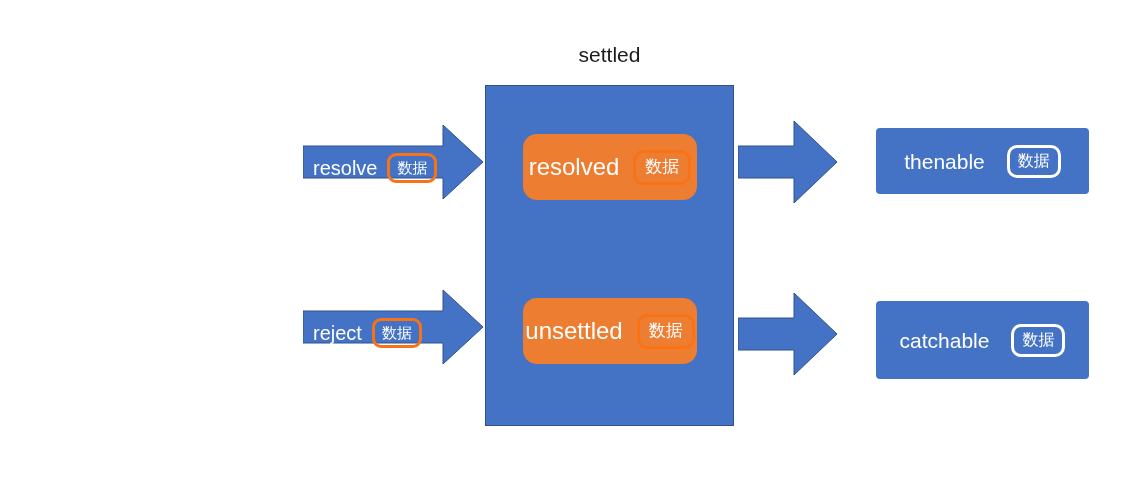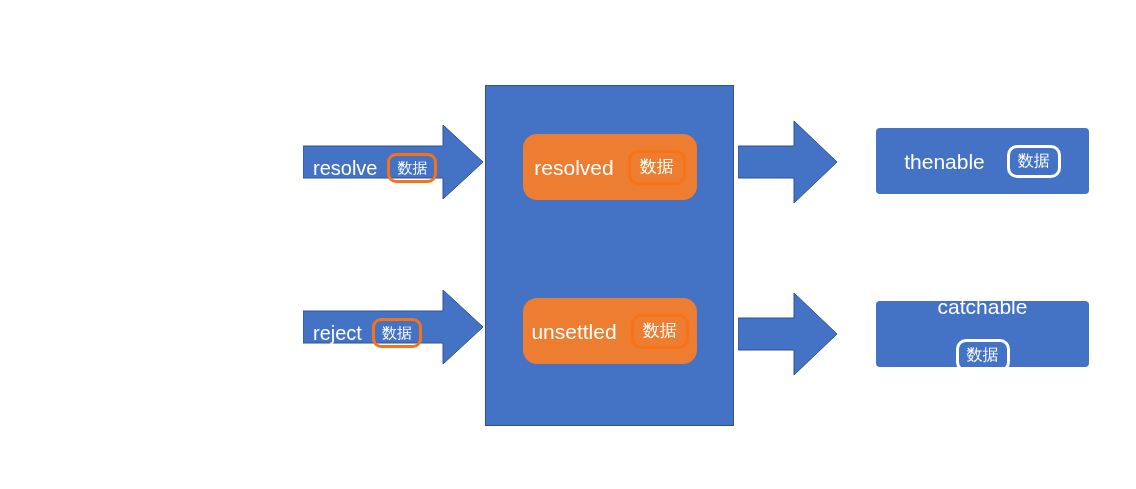--- a/index.html
+++ b/index.html
@@ -63,21 +63,21 @@
     border-radius: 14px;
     display: flex;
     align-items: center;
     justify-content: center;
     gap: 14px;
     padding: 0 18px;
   }
 
   .state-label {
     color: #ffffff;
-    font-size: 21px;
+    font-size: 24px;
     line-height: 1;
     white-space: nowrap;
   }
   #label-pending { font-size: 21px; }
 
   
   .data-badge {
     display: inline-flex;
     align-items: center;
     justify-content: center;
@@ -147,38 +147,39 @@
     background: #4472C4;
     border-radius: 4px;
     display: flex;
     align-items: center;
     justify-content: center;
     gap: 22px;
     padding: 0 24px;
     box-sizing: border-box;
   }
   #pill-thenable  { left: 876px; top: 128px; width: 213px; height: 66px; }
-  #pill-catchable { left: 876px; top: 301px; width: 213px; height: 66px; flex-direction: column; }
+  #pill-catchable { left: 876px; top: 301px; width: 213px; height: 78px; }
   .result-pill .result-label {
     color: #ffffff;
     font-size: 21px;
     line-height: 1;
     white-space: nowrap;
   }
   .result-pill .data-badge {
     font-size: 16px;
     padding: 5px 8px 6px 8px;
   }
 </style>
 </head>
 <body>
 
 <div id="canvas">
 
 
+  <div class="group-caption" id="caption-settled">settled</div>
 
 
   <div class="group-box" id="box-settled">
 
     <div class="state-pill" style="left:37px; top:48px; width:174px; height:66px;">
       <span class="state-label">resolved</span>
       <span class="data-badge">数据</span>
     </div>
 
     <div class="state-pill" style="left:37px; top:212px; width:174px; height:66px;">

